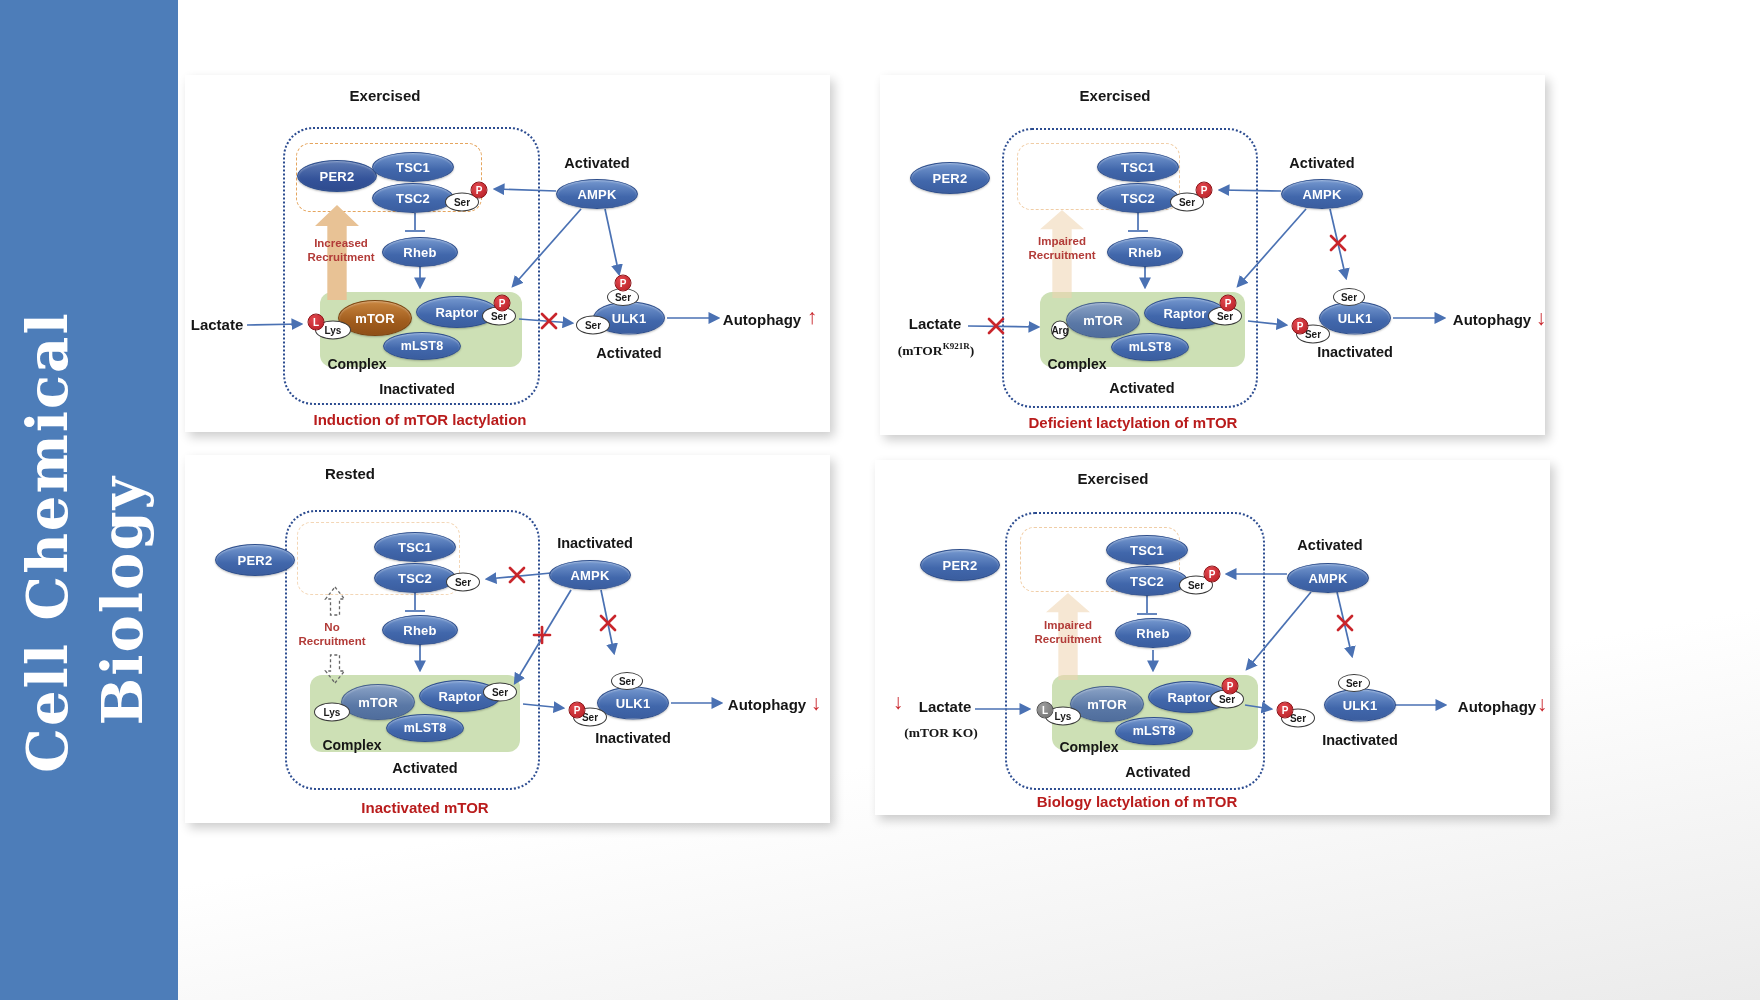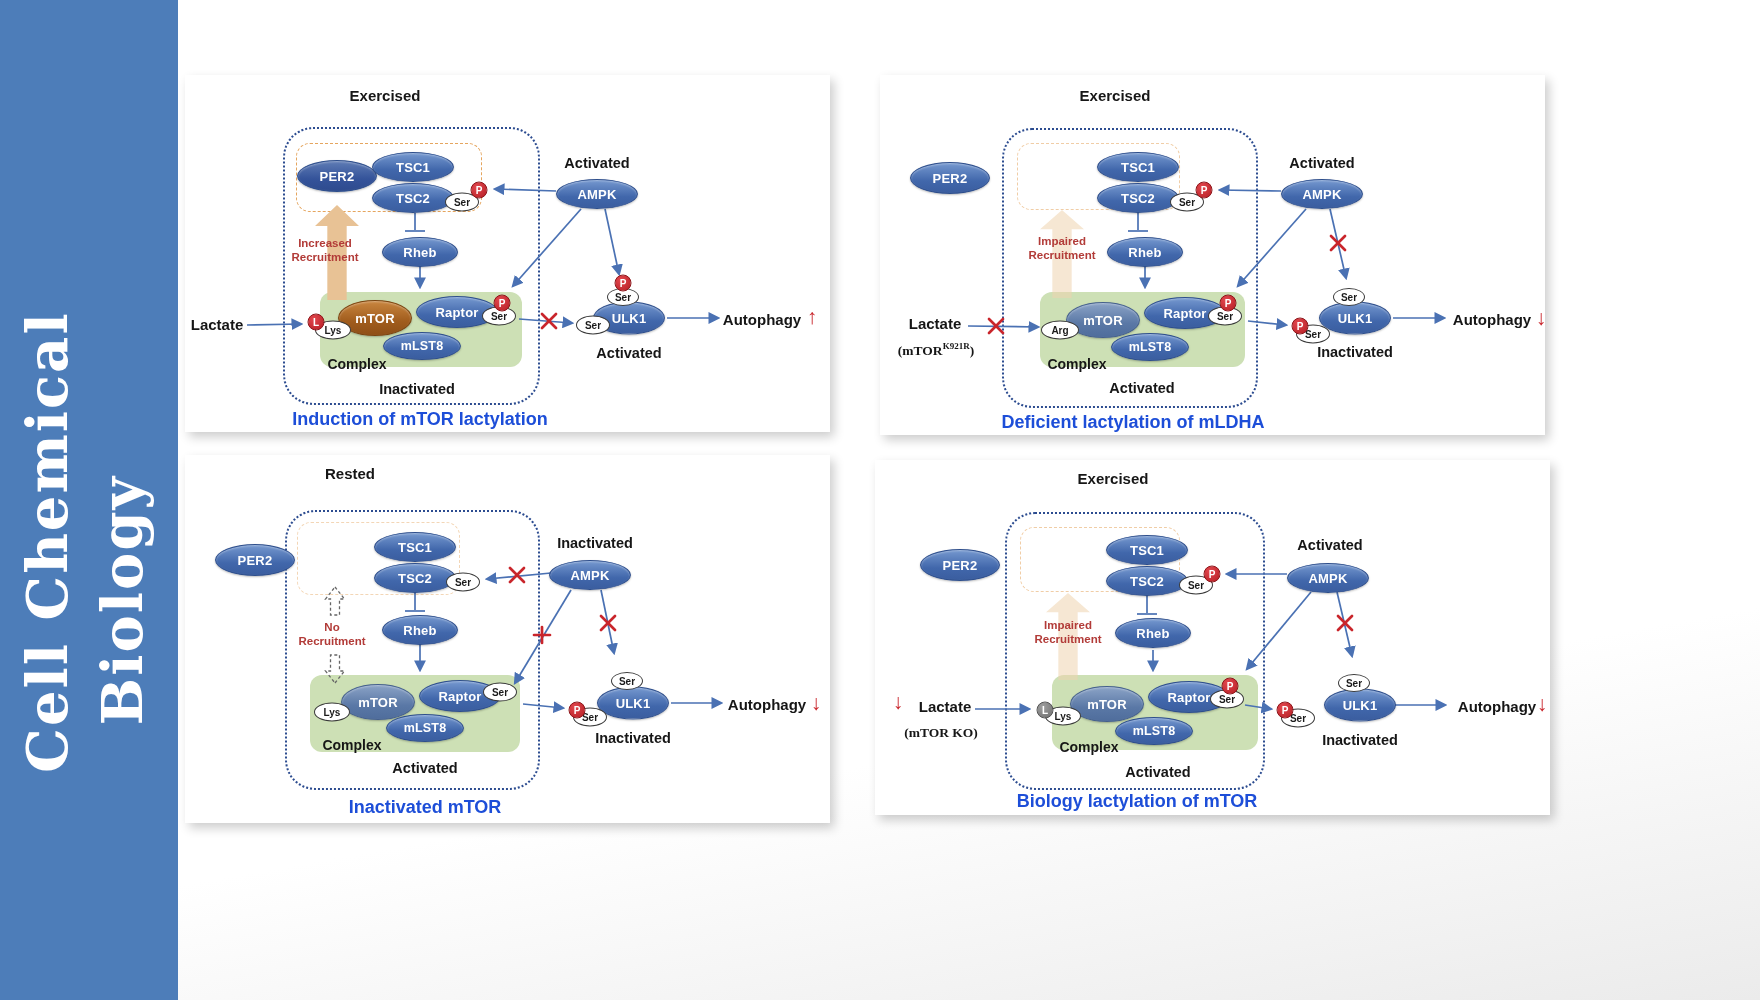--- a/index.html
+++ b/index.html
@@ -24,21 +24,21 @@
   .node.dark{background:linear-gradient(180deg,#5f7cb5 0%,#34539a 60%,#2e4b8e 100%)}
   .node.brown{background:linear-gradient(180deg,#c9863f 0%,#a05c1d 60%,#8f4f16 100%);border-color:#7a430f}
   .node.grayblue{background:linear-gradient(180deg,#8ba3c6 0%,#5a78a6 60%,#4f6d9c 100%);border-color:#45608c}
   .badge{position:absolute;transform:translate(-50%,-50%);display:flex;align-items:center;justify-content:center;
          background:#fff;border:1.5px solid #3a3a3a;border-radius:50%;font-weight:bold;color:#1a1a1a;font-size:10px;z-index:4}
   .pbadge{position:absolute;transform:translate(-50%,-50%);display:flex;align-items:center;justify-content:center;
           background:radial-gradient(circle at 35% 30%,#e2474e,#b51e24);border:1px solid #8e151a;
           border-radius:50%;color:#fff;font-weight:bold;font-size:10px;z-index:5;width:17px;height:17px}
   .pbadge.gray{background:radial-gradient(circle at 35% 30%,#9f9f9f,#6e6e6e);border-color:#555}
   .lbl{position:absolute;transform:translate(-50%,-50%);font-weight:bold;color:#161616;white-space:nowrap;z-index:3}
-  .red-caption{position:absolute;transform:translate(-50%,-50%);font-weight:bold;color:#1d4ed8;font-size:18px;white-space:nowrap;z-index:3}
+  .red-caption{position:absolute;transform:translate(-50%,-50%);font-weight:bold;color:#b91c1c;font-size:15px;white-space:nowrap;z-index:3}
   .recruit{position:absolute;transform:translate(-50%,-50%);font-weight:bold;color:#b23b38;font-size:11.5px;
            text-align:center;line-height:1.25;z-index:3}
   .recruit span{display:block}
   .autoarrow{position:absolute;transform:translate(-50%,-50%);font-size:21px;font-weight:bold;color:#c9252b;z-index:3}
   .serifnote{font-family:"Liberation Serif",serif;font-size:13.5px}
   sup{font-size:9px}
 </style>
 </head>
 <body>
 
@@ -74,21 +74,21 @@
         <line x1="62" y1="250" x2="116" y2="249" marker-end="url(#ah1)"></line>
         <line x1="334" y1="244" x2="387" y2="248" marker-end="url(#ah1)"></line>
         <line x1="482" y1="243" x2="533" y2="243" marker-end="url(#ah1)"></line>
       </g>
       <g stroke="#c9252b" stroke-width="2.7" stroke-linecap="round">
         <line x1="357" y1="239" x2="371" y2="253"></line>
           <line x1="371" y1="239" x2="357" y2="253"></line>
       </g>
     </svg>
 
-    <div class="recruit" style="left:140px;top:175px">
+    <div class="recruit" style="left:156px;top:175px">
       <span>Increased</span>
       <span>Recruitment</span>
     </div>
 
     <div class="node dark" style="left:152px;top:101px;width:80px;height:32px">PER2</div>
     <div class="node" style="left:228px;top:92px;width:82px;height:30px">TSC1</div>
     <div class="node" style="left:228px;top:123px;width:82px;height:30px">TSC2</div>
     <div class="badge" style="left:277px;top:127px;width:34px;height:19px">Ser</div>
     <div class="pbadge" style="left:294px;top:115px">P</div>
 
@@ -167,41 +167,41 @@
     <div class="badge" style="left:307px;top:127px;width:34px;height:19px">Ser</div>
     <div class="pbadge" style="left:324px;top:115px">P</div>
 
     <div class="lbl" style="left:442px;top:88px;font-size:14.5px">Activated</div>
     <div class="node" style="left:442px;top:119px;width:82px;height:30px">AMPK</div>
     <div class="node" style="left:265px;top:177px;width:76px;height:30px">Rheb</div>
 
     <div class="node grayblue" style="left:223px;top:245px;width:74px;height:36px">mTOR</div>
     <div class="node" style="left:305px;top:238px;width:82px;height:32px">Raptor</div>
     <div class="node" style="left:270px;top:272px;width:78px;height:28px;font-size:12.5px">mLST8</div>
-    <div class="badge" style="left:180px;top:255px;width:38px;height:19px">Arg</div>
+    <div class="badge" style="left:180px;top:255px;width:18px;height:19px">Arg</div>
     <div class="badge" style="left:345px;top:241px;width:34px;height:19px">Ser</div>
     <div class="pbadge" style="left:348px;top:228px">P</div>
     <div class="lbl" style="left:197px;top:289px;font-size:14px">Complex</div>
     <div class="lbl" style="left:262px;top:313px;font-size:14.5px">Activated</div>
 
     <div class="lbl" style="left:55px;top:248px;font-size:15px">Lactate</div>
     <div class="lbl serifnote" style="left:56px;top:275px">
       <span>(mTOR</span><sup>K921R</sup><span>)</span>
     </div>
 
     <div class="pbadge" style="left:420px;top:251px">P</div>
     <div class="badge" style="left:433px;top:259px;width:34px;height:19px">Ser</div>
     <div class="node" style="left:475px;top:243px;width:72px;height:33px">ULK1</div>
     <div class="badge" style="left:469px;top:222px;width:32px;height:18px">Ser</div>
     <div class="lbl" style="left:475px;top:277px;font-size:14.5px">Inactivated</div>
 
     <div class="lbl" style="left:612px;top:244px;font-size:15px">Autophagy</div>
     <div class="autoarrow" style="left:661px;top:243px">↓</div>
 
-    <div class="red-caption" style="left:253px;top:347px">Deficient lactylation of mLDHA</div>
+    <div class="red-caption" style="left:253px;top:347px">Deficient lactylation of mTOR</div>
   </section>
 
   <section class="panel" style="left:185px;top:455px;width:645px;height:368px">
     <div class="lbl" style="left:165px;top:18px;font-size:15px">Rested</div>
     <div class="dottedbox" style="left:100px;top:55px;width:255px;height:280px"></div>
     <div class="dashedorange" style="left:112px;top:67px;width:163px;height:73px;opacity:.45"></div>
     <div class="greenbox" style="left:125px;top:220px;width:210px;height:77px"></div>
 
     <svg class="svglayer" width="645" height="368">
       <defs>

